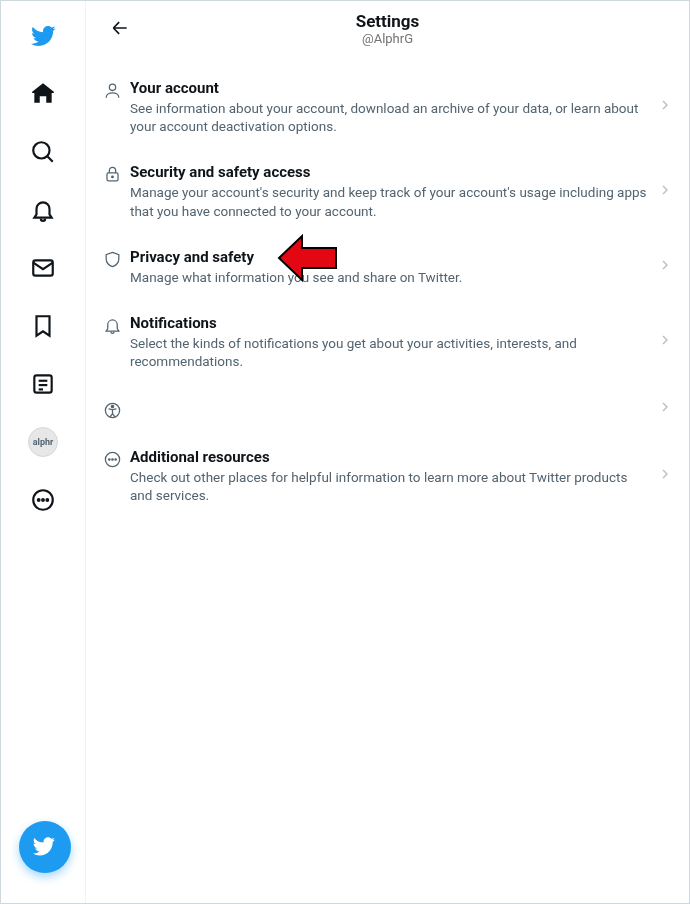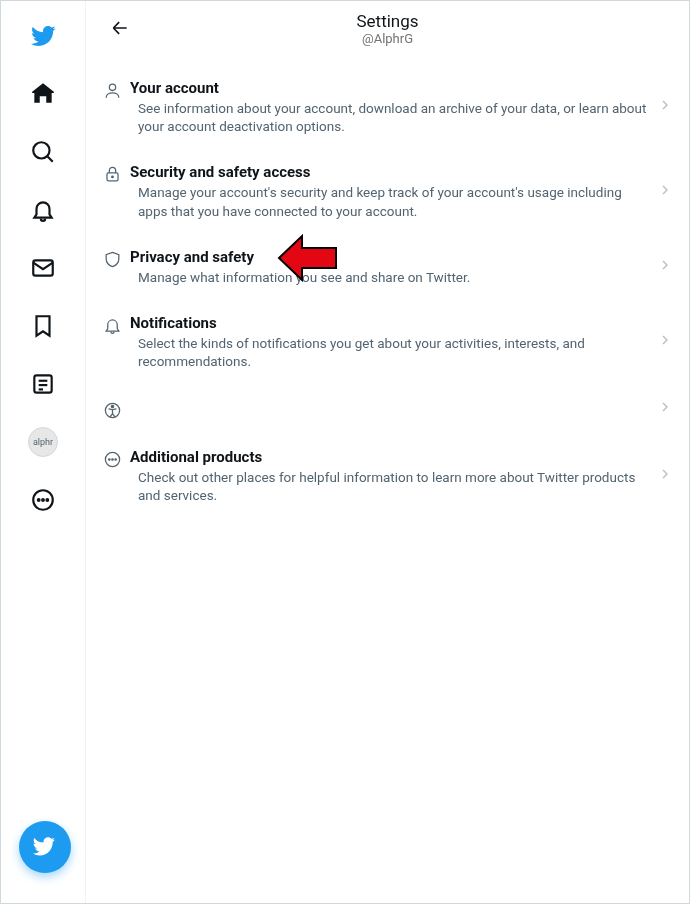--- a/index.html
+++ b/index.html
@@ -43,21 +43,21 @@
       width: 30px;
       height: 30px;
       border-radius: 50%;
       background: #e7e7e7;
       border: 1px solid #cfd9de;
       display: flex;
       align-items: center;
       justify-content: center;
       font-size: 9px;
       color: #536471;
-      font-weight: 400;
+      font-weight: 700;
     }
     .compose-btn {
       position: absolute;
       left: 18px;
       bottom: 30px;
       width: 52px;
       height: 52px;
       border-radius: 50%;
       background: #1d9bf0;
       display: flex;
@@ -90,21 +90,21 @@
     }
     .back-btn svg { width: 20px; height: 20px; }
     .header-titles {
       position: absolute;
       left: 50%;
       transform: translateX(-50%);
       text-align: center;
     }
     .page-title {
       font-size: 17px;
-      font-weight: 400;
+      font-weight: 700;
       color: #0f1419;
     }
     .page-subtitle {
       font-size: 13px;
       color: #737373;
     }
 
     .settings-list {
       padding-top: 10px;
     }
@@ -132,21 +132,20 @@
     .row-title {
       font-size: 15px;
       font-weight: 700;
       color: #0f1419;
       margin-bottom: 2px;
     }
     .row-desc {
       font-size: 13.5px;
       color: #536471;
       line-height: 1.35;
-      margin-left: 8px;
     }
     .row-chevron {
       position: absolute;
       right: 16px;
       top: 50%;
       transform: translateY(-50%);
       color: #b4bdc3;
     }
     .row-chevron svg { width: 16px; height: 16px; }
 
@@ -322,21 +321,21 @@
       <div class="setting-row">
         <div class="row-icon">
           <svg viewBox="0 0 24 24" fill="none" stroke="#536471" stroke-width="1.6">
               <circle cx="12" cy="12" r="9"></circle>
               <circle cx="8" cy="12" r="0.9" fill="#536471"></circle>
               <circle cx="12" cy="12" r="0.9" fill="#536471"></circle>
               <circle cx="16" cy="12" r="0.9" fill="#536471"></circle>
             </svg>
         </div>
         <div class="row-body">
-          <div class="row-title">Additional products</div>
+          <div class="row-title">Additional resources</div>
           <div class="row-desc">Check out other places for helpful information to learn more about Twitter products and services.</div>
         </div>
         <div class="row-chevron">
           <svg viewBox="0 0 24 24" fill="none" stroke="currentColor" stroke-width="2">
               <path d="M9 6l6 6-6 6"></path>
             </svg>
         </div>
       </div>
 
     </div>

